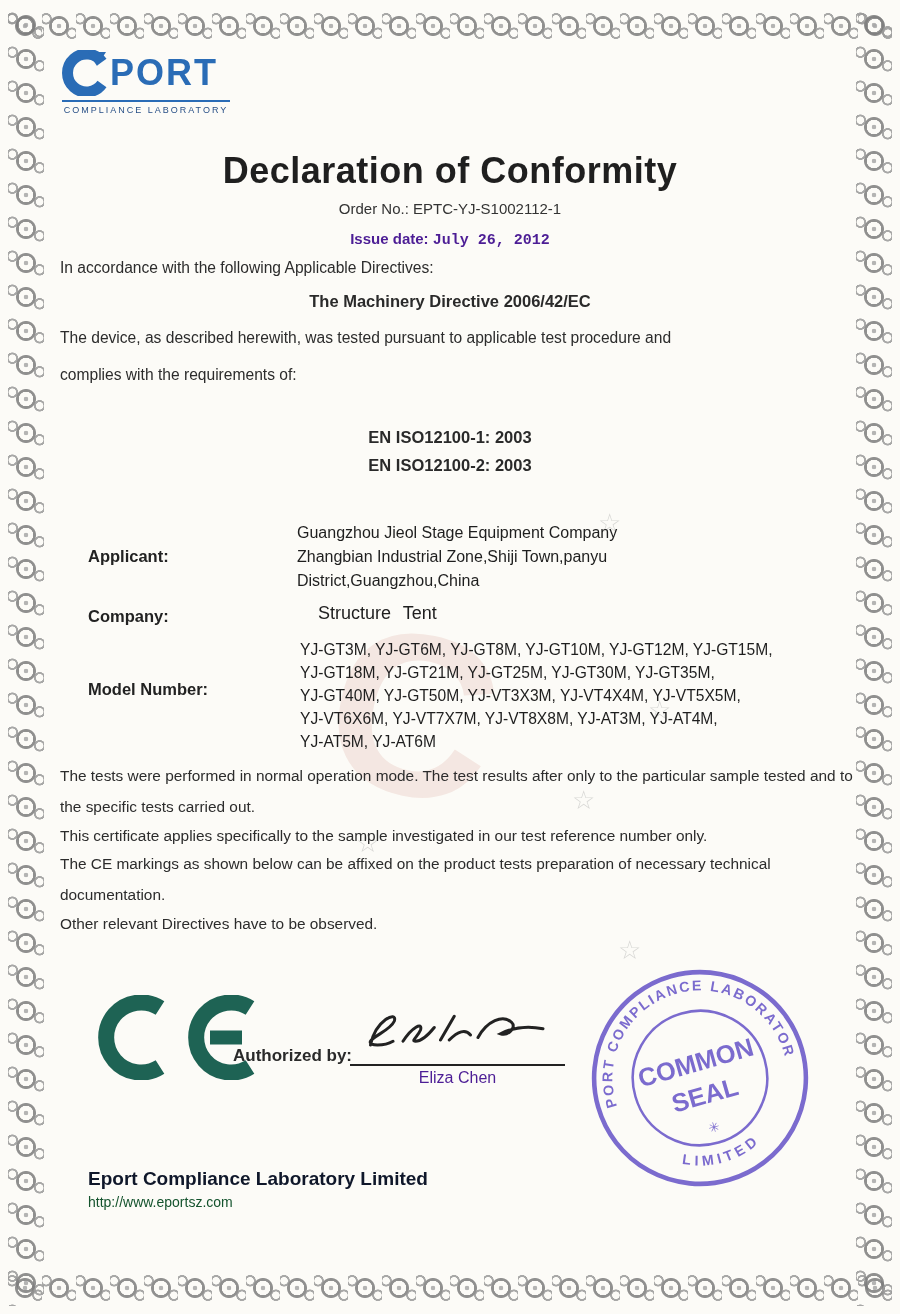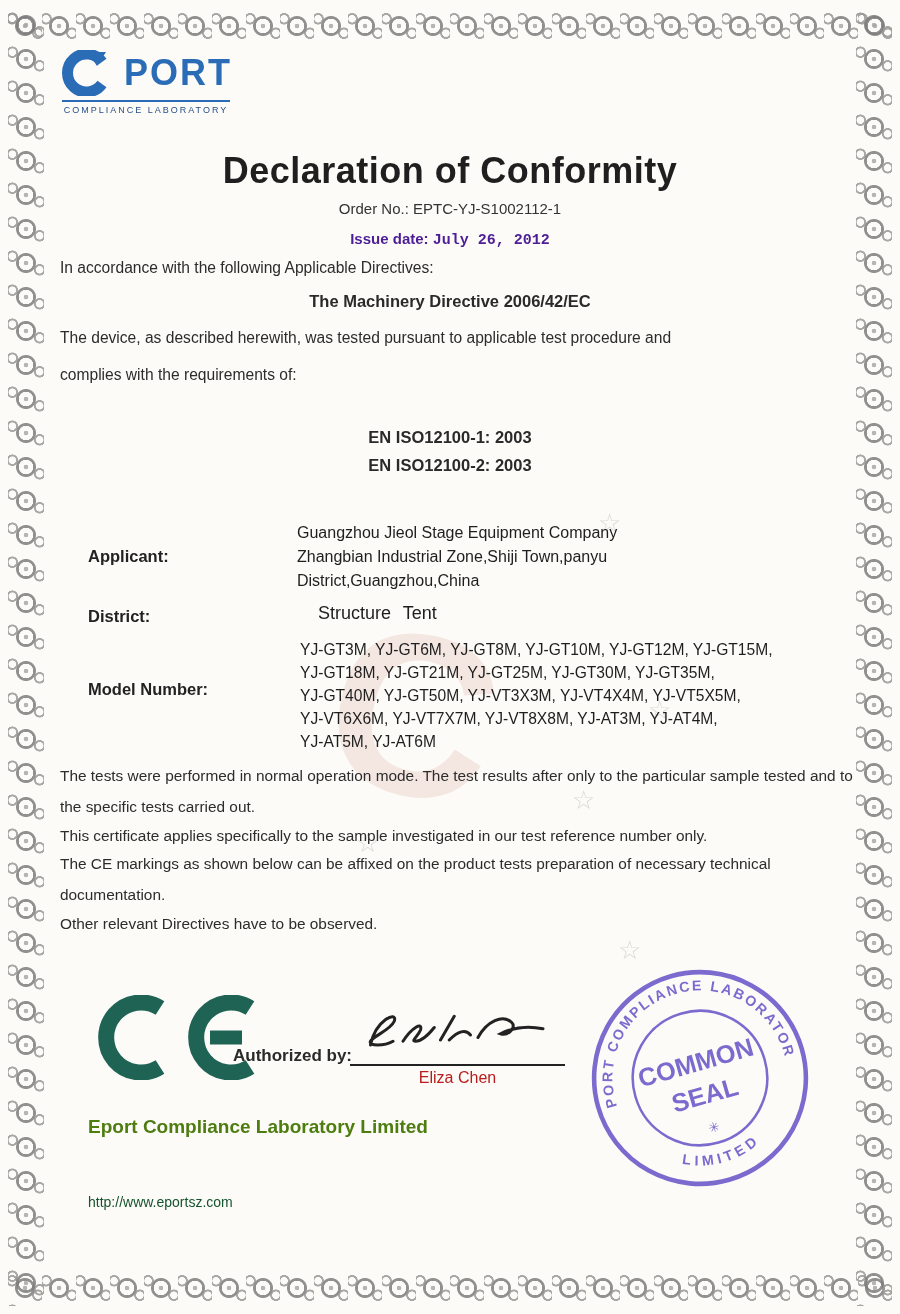--- a/index.html
+++ b/index.html
@@ -21,21 +21,21 @@
   .orn.top{left:8px;right:8px;top:8px;height:36px;}
   .orn.bottom{left:8px;right:8px;bottom:8px;height:36px;}
   .orn.left{top:8px;bottom:8px;left:8px;width:36px;background-size:36px 34px;}
   .orn.right{top:8px;bottom:8px;right:8px;width:36px;background-size:36px 34px;}
 
   .abs{position:absolute;}
   .center{left:46px;right:46px;text-align:center;}
 
   
   .logo{left:62px;top:50px;width:170px;}
-  .logo-row{display:flex;align-items:center;gap:16px;}
+  .logo-row{display:flex;align-items:center;gap:2px;}
   .logo-brand{font-size:36px;font-weight:bold;color:#2a6cb6;letter-spacing:2px;line-height:1;}
   .logo-sub{margin-top:4px;border-top:2px solid #2a6cb6;padding-top:3px;
     font-size:9px;letter-spacing:2px;color:#274f86;text-align:center;width:168px;}
 
   
   .doc-title{top:150px;font-size:36px;font-weight:bold;color:#1f1f1f;letter-spacing:.5px;}
   .order-line{top:200px;font-size:15px;color:#333;}
   .issue-line{top:230px;font-size:15px;font-weight:bold;color:#4c1d95;}
   .issue-line .mono{font-family:"Liberation Mono", monospace;}
   .body-text{font-size:15.6px;color:#2c2c2c;}
@@ -53,22 +53,22 @@
   .model-lines{left:300px;top:638px;line-height:23px;font-size:15.6px;}
 
   .note{left:60px;width:812px;line-height:31px;font-size:15.4px;color:#2c2c2c;}
   .n1{top:760px;} .n2{top:820px;} .n3{top:848px;} .n4{top:908px;}
 
   
   .ce{left:88px;top:995px;}
   .auth-label{left:233px;top:1046px;font-size:17px;font-weight:bold;}
   .sig-block{left:350px;top:1005px;width:215px;text-align:center;}
   .sig-line{border-bottom:2px solid #222;padding-bottom:0;}
-  .signer{font-size:16px;color:#b91c1c;margin-top:3px;}
-  .company{left:88px;top:1116px;font-size:19px;font-weight:bold;color:#4d7c0f;}
+  .signer{font-size:16px;color:#4c1d95;margin-top:3px;}
+  .company{left:88px;top:1168px;font-size:19px;font-weight:bold;color:#0f172a;}
   .website{left:88px;top:1194px;font-size:14px;color:#14532d;}
 
   
   .seal{left:588px;top:966px;width:224px;height:224px;transform:rotate(-16deg);opacity:.88;}
   .seal text{fill:#6a58c9;font-family:"Liberation Sans", sans-serif;}
   .wm-star{opacity:.32;color:#8f8f8f;font-size:26px;}
   .wm-swirl{left:330px;top:600px;font-size:230px;font-weight:bold;
     color:rgba(186,87,77,.12);transform:rotate(12deg);line-height:1;}
 </style>
 </head>
@@ -114,21 +114,21 @@
   <div class="abs center std1">EN ISO12100-1: 2003</div>
   <div class="abs center std2">EN ISO12100-2: 2003</div>
 
   <div class="abs field-label" style="top:547px;">Applicant:</div>
   <div class="abs val applicant-lines">
     <div>Guangzhou Jieol Stage Equipment Company</div>
     <div>Zhangbian Industrial Zone,Shiji Town,panyu</div>
     <div>District,Guangzhou,China</div>
   </div>
 
-  <div class="abs field-label" style="top:607px;">District:</div>
+  <div class="abs field-label" style="top:607px;">Company:</div>
   <div class="abs val product-value">Structure Tent</div>
 
   <div class="abs field-label" style="top:680px;">Model Number:</div>
   <div class="abs val model-lines">
     <div>YJ-GT3M, YJ-GT6M, YJ-GT8M, YJ-GT10M, YJ-GT12M, YJ-GT15M,</div>
     <div>YJ-GT18M, YJ-GT21M, YJ-GT25M, YJ-GT30M, YJ-GT35M,</div>
     <div>YJ-GT40M, YJ-GT50M, YJ-VT3X3M, YJ-VT4X4M, YJ-VT5X5M,</div>
     <div>YJ-VT6X6M, YJ-VT7X7M, YJ-VT8X8M, YJ-AT3M, YJ-AT4M,</div>
     <div>YJ-AT5M, YJ-AT6M</div>
   </div>

